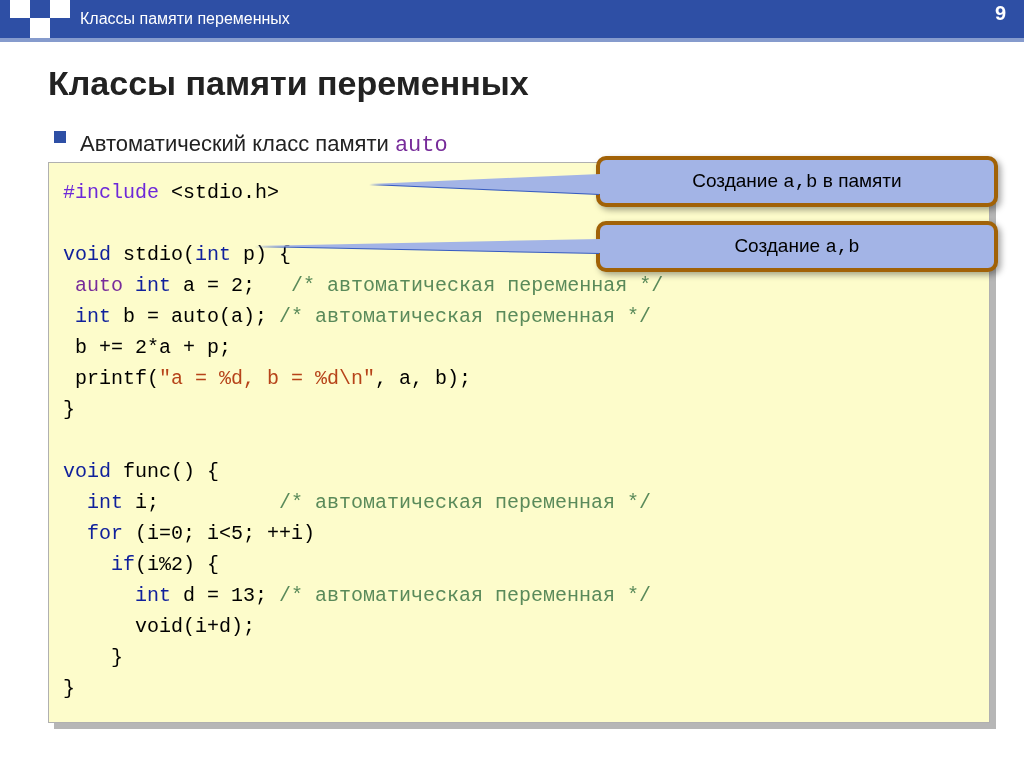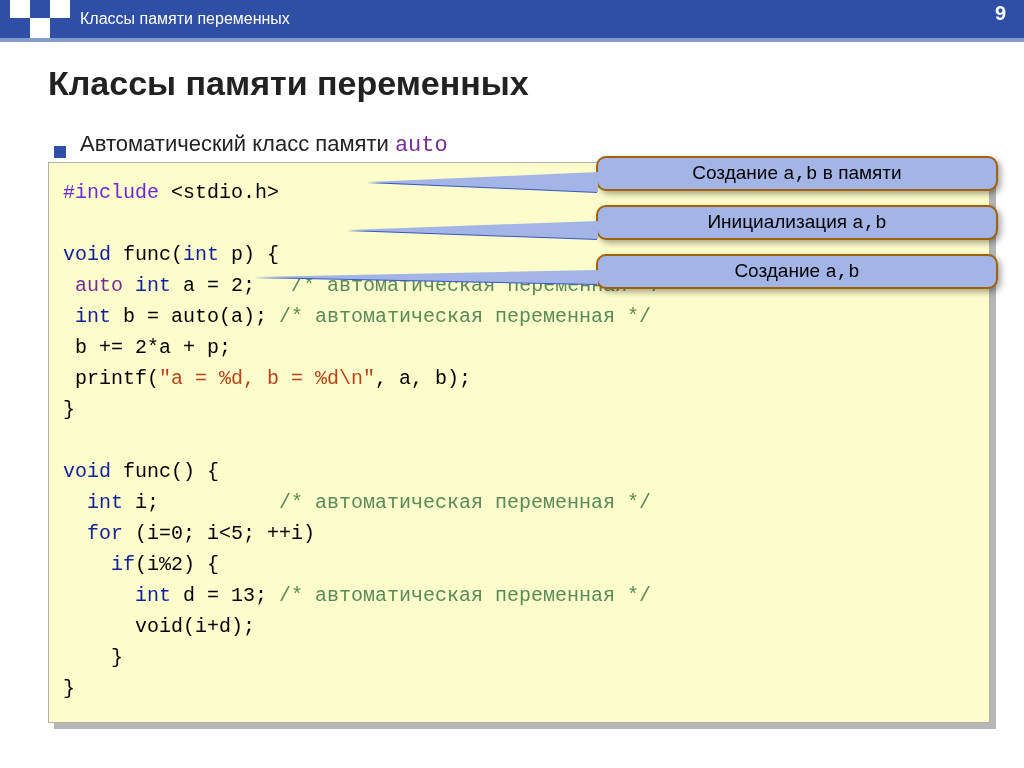--- a/index.html
+++ b/index.html
@@ -56,21 +56,21 @@
     position: relative;
   }
   .title {
     font-size: 34px;
     font-weight: bold;
     color: #222;
     margin-bottom: 28px;
   }
   .bullet-line {
     display: flex;
-    align-items: flex-end;
+    align-items: flex-start;
     gap: 14px;
     font-size: 22px;
     color: #222;
     margin-left: 6px;
   }
   .bullet {
     width: 12px; height: 12px;
     background: #2e4fa5;
     display: inline-block;
     flex-shrink: 0;
@@ -112,24 +112,24 @@
     right: -8px;
     width: 402px;
     display: flex;
     flex-direction: column;
     gap: 14px;
     z-index: 5;
   }
   .callout {
     position: relative;
     background: #a3b4e6;
-    border: 2px solid #a16207;
+    border: 4px solid #a16207;
     border-radius: 10px;
     box-shadow: 3px 3px 6px rgba(0,0,0,0.35);
-    padding: 4px 14px;
+    padding: 10px 14px;
     font-family: Arial, sans-serif;
     font-size: 19px;
     text-align: center;
     color: #000;
   }
   .callout::before {
     content: "";
     position: absolute;
     left: -4px;
     bottom: -2px;
@@ -169,21 +169,21 @@
     <span class="bullet"></span>
     <span>
       <span>Автоматический класс памяти </span><span class="mono auto-word">auto</span>
     </span>
   </div>
 
   <div class="codebox-wrap">
     <div class="codebox-shadow"></div>
     <div class="codebox"><span class="pp">#include</span> <span class="lib">&lt;stdio.h&gt;</span>
 
-<span class="kw">void</span><span> func(</span><span class="kw">int</span><span> p) {</span>
+<span class="kw">void</span><span> stdio(</span><span class="kw">int</span><span> p) {</span>
 <span> </span><span class="dkw">auto</span><span> </span><span class="kw">int</span><span> a = 2;   </span><span class="cm">/* автоматическая переменная */</span>
 <span> </span><span class="kw">int</span><span> b = auto(a); </span><span class="cm">/* автоматическая переменная */</span>
 <span> b += 2*a + p;</span>
 <span> printf(</span><span class="str">"a = %d, b = %d\n"</span><span>, a, b);</span>
 <span>}</span>
 
 <span class="kw">void</span><span> func() {</span>
 <span>  </span><span class="kw">int</span><span> i;          </span><span class="cm">/* автоматическая переменная */</span>
 <span>  </span><span class="kw">for</span><span> (i=0; i&lt;5; ++i)</span>
 <span>    </span><span class="kw">if</span><span>(i%2) {</span>
@@ -191,22 +191,18 @@
 <span>      void(i+d);</span>
 <span>    }</span>
 <span>}</span></div>
 
     <div class="callouts">
       <div class="callout">
         <span class="pointer p1"></span>
         <span>Создание </span><span class="mono">a,b</span><span> в памяти</span>
       </div>
       <div class="callout">
-        <span class="pointer p2"></span>
-        <span>Инициализация </span><span class="mono">a,b</span><span></span>
-      </div>
-      <div class="callout">
         <span class="pointer p4"></span>
         <span>Создание </span><span class="mono">a,b</span><span></span>
       </div>
     </div>
   </div>
 </div>
 
 </body></html>

